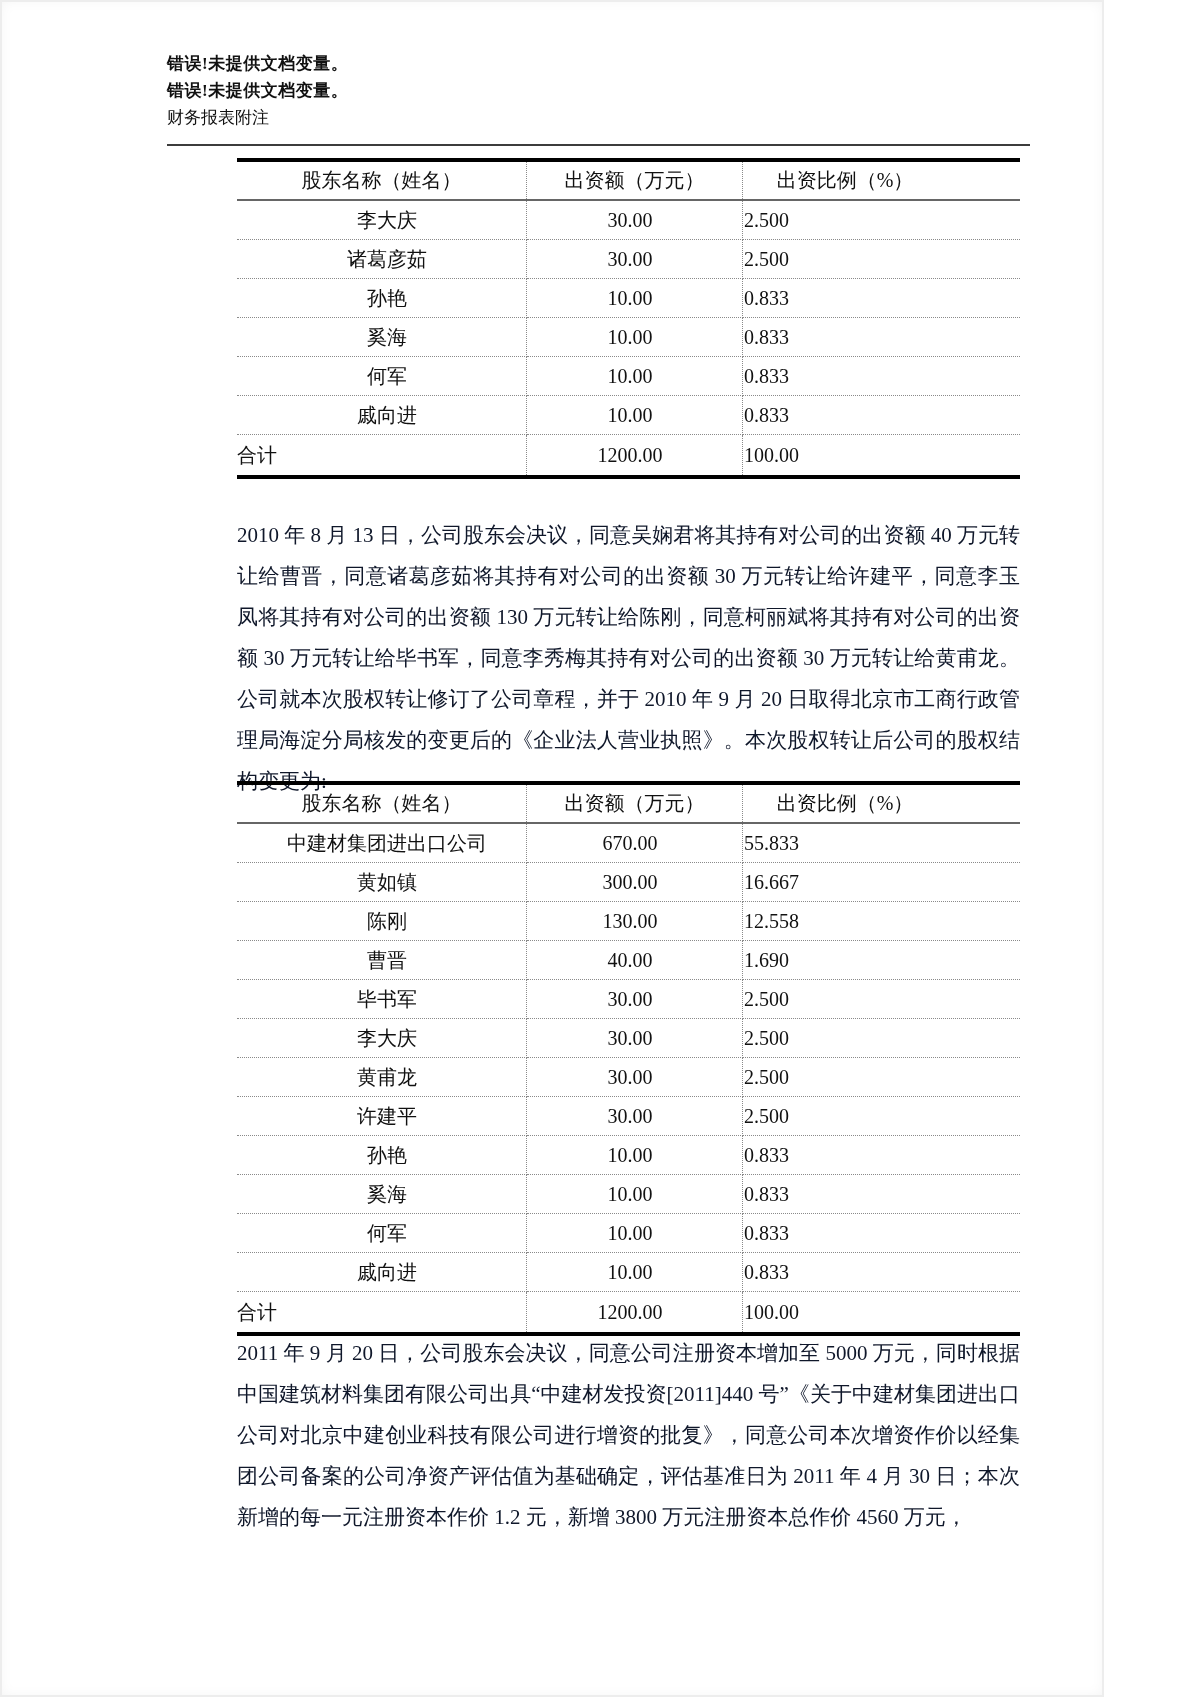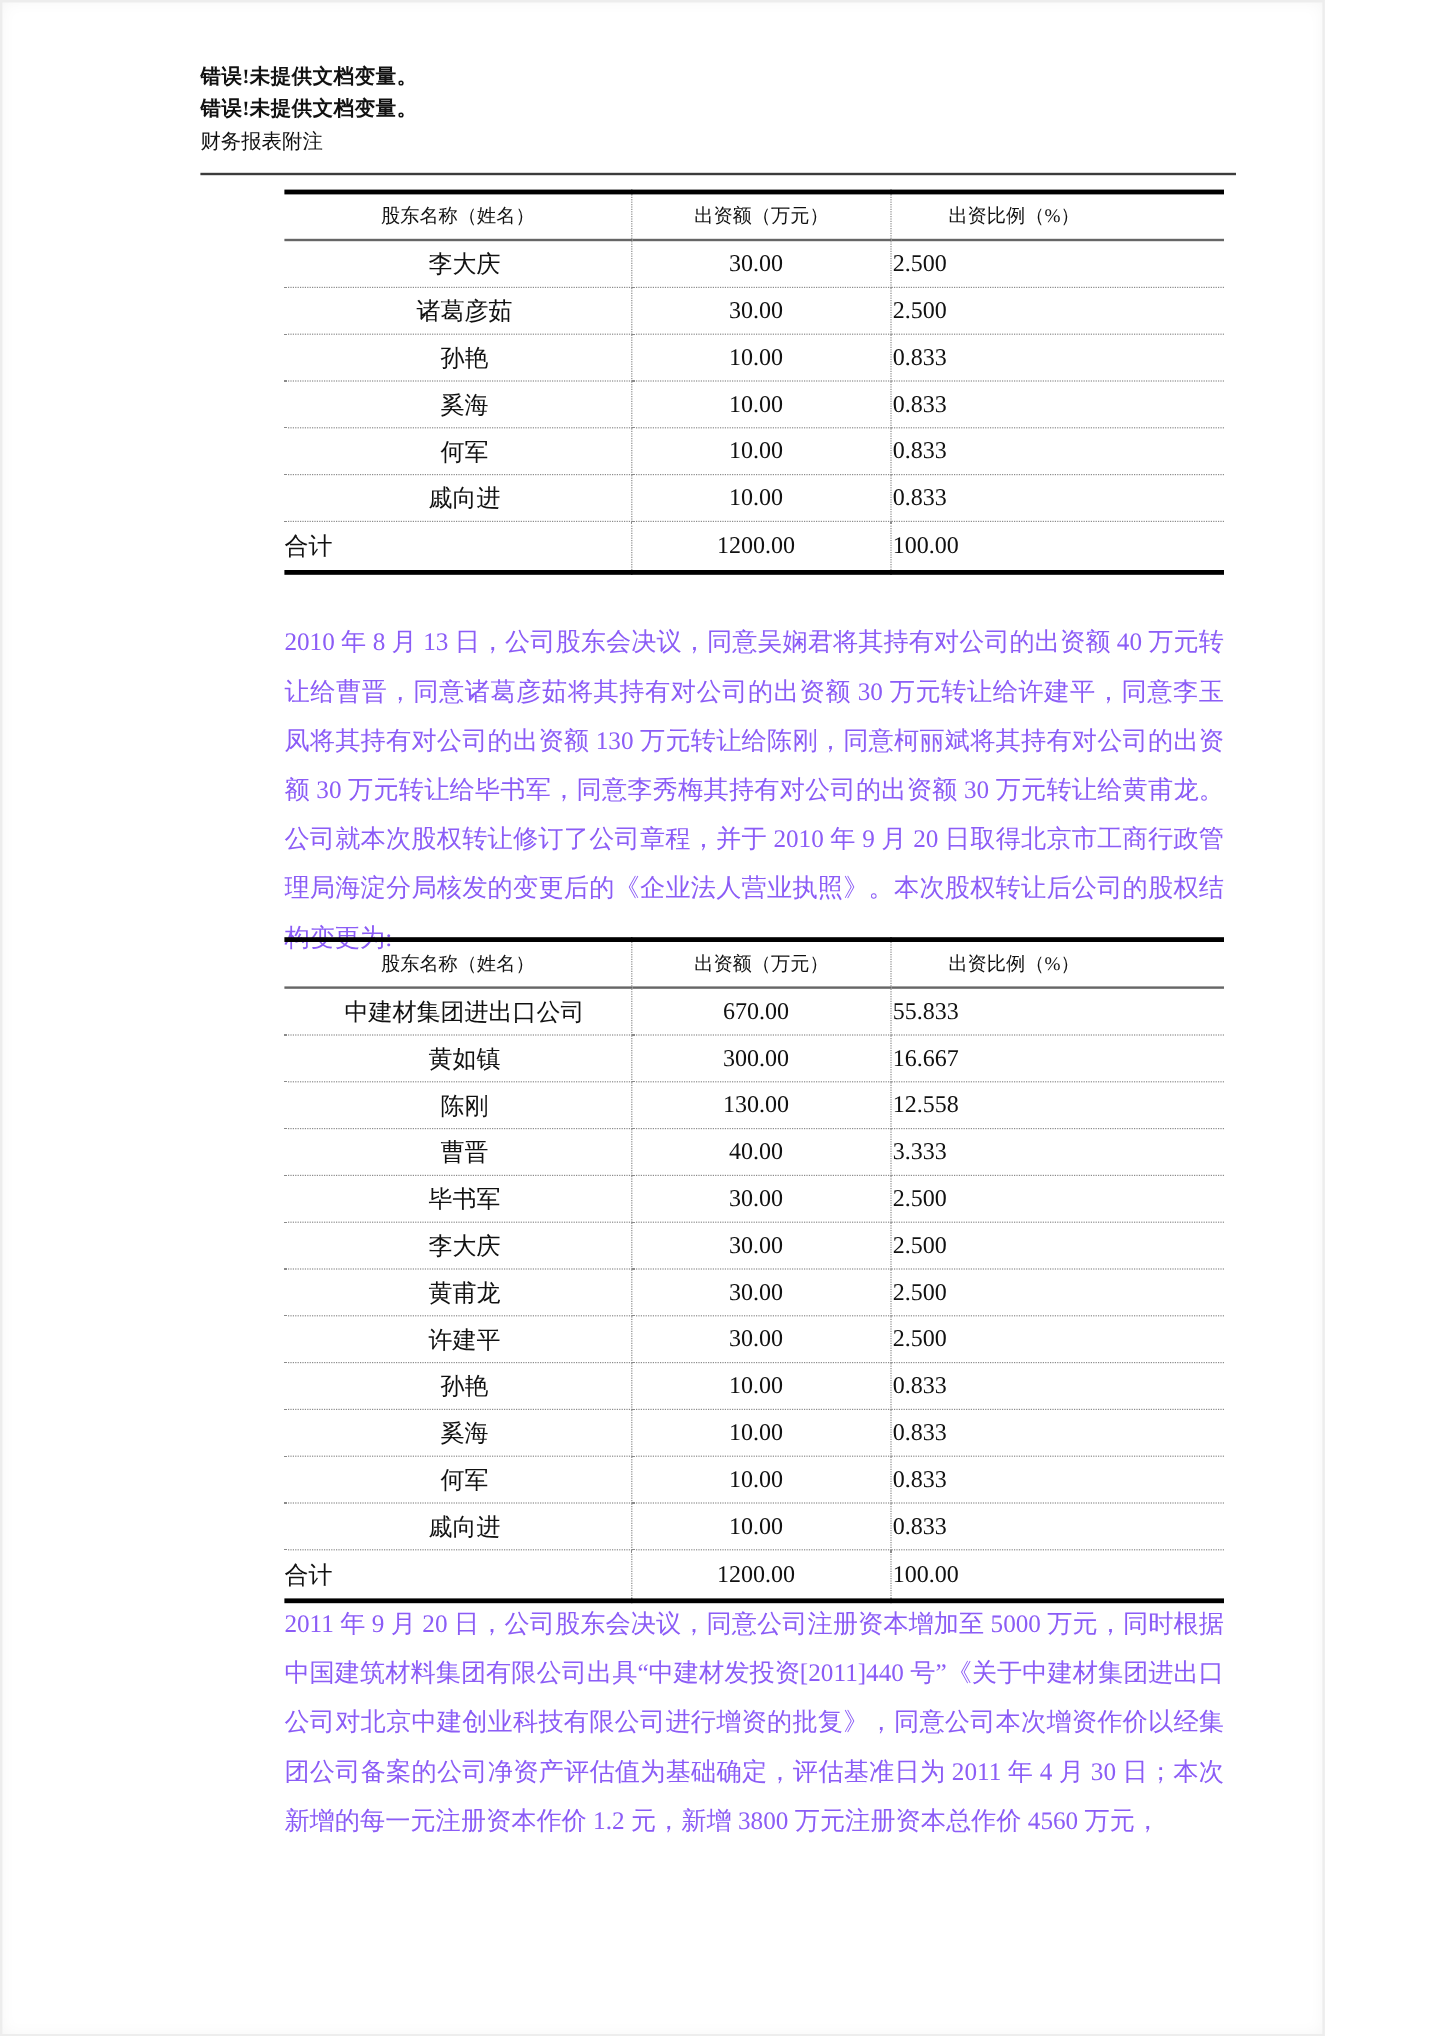--- a/index.html
+++ b/index.html
@@ -22,40 +22,40 @@
     border-collapse:collapse; table-layout:fixed;
     font-size:20px;
     border-top:4px solid #000; border-bottom:4px solid #000;
   }
   .tbl1 { top:158px; }
   .tbl2 { top:781px; }
   .share-table th {
     font-weight:normal; height:35px;
     border-bottom:2px solid #666;
     text-align:center; vertical-align:middle;
-    font-size:16px;
+    font-size:20px;
   }
   .share-table td {
     height:36px; vertical-align:middle;
     border-bottom:1px dotted #8a8a8a;
   }
   .share-table .c0 { width:287px; }
   .share-table .c1 { width:213px; }
   .share-table th.c0, .share-table th.c1 { border-right:1px dotted #8a8a8a; }
   .share-table td.c0 { text-align:center; padding-left:12px; border-right:1px dotted #8a8a8a; }
   .share-table td.c1 { text-align:center; padding-right:10px; border-right:1px dotted #8a8a8a; }
   .share-table td.c2 { text-align:left; padding-right:74px; }
   .share-table th.c2 { padding-right:74px; }
   .share-table tr.total-row td { border-bottom:none; height:38px; }
   .share-table tr.total-row td.c0 { text-align:left; padding-left:0; }
 
   .para {
     position:absolute; left:237px; width:783px;
     font-size:21px; line-height:41px;
-    text-align:justify; color:#8b5cf6;
+    text-align:justify; color:#0f172a;
   }
   .para1 { top:494px; }
   .para2 { top:1312px; }
 </style>
 </head>
 <body>
 
 <div class="page">
 
   <div class="doc-header">
@@ -135,21 +135,21 @@
           <td class="c2">16.667</td>
         </tr>
         <tr class="data-row">
           <td class="c0">陈刚</td>
           <td class="c1">130.00</td>
           <td class="c2">12.558</td>
         </tr>
         <tr class="data-row">
           <td class="c0">曹晋</td>
           <td class="c1">40.00</td>
-          <td class="c2">3.333</td>
+          <td class="c2">1.690</td>
         </tr>
         <tr class="data-row">
           <td class="c0">毕书军</td>
           <td class="c1">30.00</td>
           <td class="c2">2.500</td>
         </tr>
         <tr class="data-row">
           <td class="c0">李大庆</td>
           <td class="c1">30.00</td>
           <td class="c2">2.500</td>

